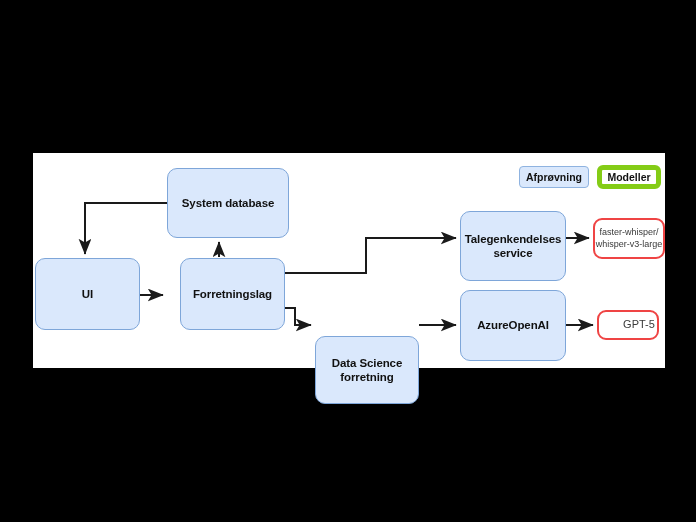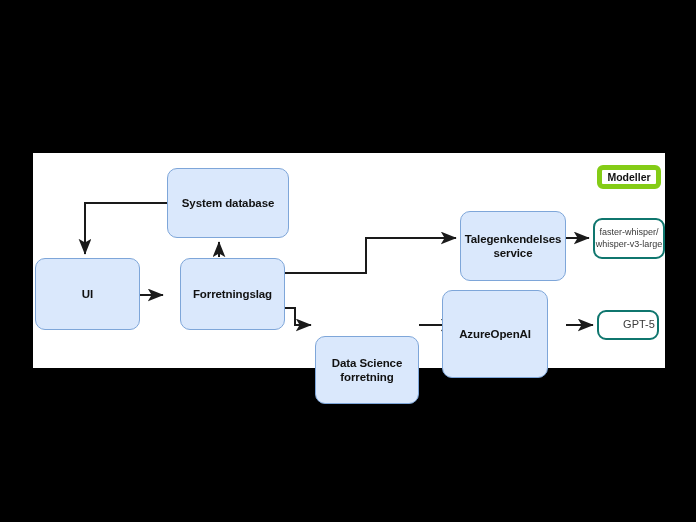--- a/index.html
+++ b/index.html
@@ -47,21 +47,21 @@
     background: #dae8fc;
     border: 1.4px solid #7ea6d9;
     color: #111111;
     font-weight: bold;
     font-size: 11.5px;
     line-height: 1.22;
     letter-spacing: -0.1px;
   }
   .node-model {
     background: #ffffff;
-    border: 2px solid #0f766e;
+    border: 2px solid #ef4444;
     color: #3a3a3a;
     font-weight: normal;
     font-size: 9px;
     line-height: 1.25;
     border-radius: 9px;
   }
   .legend-chip {
     position: absolute;
     box-sizing: border-box;
     display: flex;
@@ -121,20 +121,23 @@
 
       <g>
         <path d="M533,85 L556,85" stroke="#1a1a1a" stroke-width="2" fill="none" marker-end="url(#arrowhead)"></path>
       </g>
 
       <g>
         <path d="M533,172 L560,172" stroke="#1a1a1a" stroke-width="2" fill="none" marker-end="url(#arrowhead)"></path>
       </g>
     </svg>
 
+    <div class="legend-chip legend-test" style="left:486px; top:13px; width:70px; height:22px;">
+      <span>Afprøvning</span>
+    </div>
     <div class="legend-chip legend-models" style="left:564px; top:12px; width:64px; height:24px;">
       <span>Modeller</span>
     </div>
 
     <div class="node node-process" style="left:134px; top:15px; width:122px; height:70px;">
       <span>System database</span>
     </div>
 
     <div class="node node-process" style="left:2px; top:105px; width:105px; height:72px;">
       <span>UI</span>
@@ -147,21 +150,21 @@
     <div class="node node-process" style="left:282px; top:139px; width:104px; height:68px; flex-direction:column;margin-top:44px;">
       <span>Data Science</span>
       <span>forretning</span>
     </div>
 
     <div class="node node-process" style="left:427px; top:58px; width:106px; height:70px; flex-direction:column;">
       <span>Talegenkendelses</span>
       <span>service</span>
     </div>
 
-    <div class="node node-process" style="left:409px; top:137px; width:106px; height:88px;text-align:right;">
+    <div class="node node-process" style="left:427px; top:137px; width:106px; height:71px;text-align:right;">
       <span>AzureOpenAI</span>
     </div>
 
     <div class="node node-model" style="left:560px; top:65px; width:72px; height:41px; flex-direction:column;">
       <span>faster-whisper/</span>
       <span>whisper-v3-large</span>
     </div>
 
     <div class="node node-model" style="left:564px; top:157px; width:62px; height:30px; font-size:11px;padding-left:22px;">
       <span>GPT-5</span>

